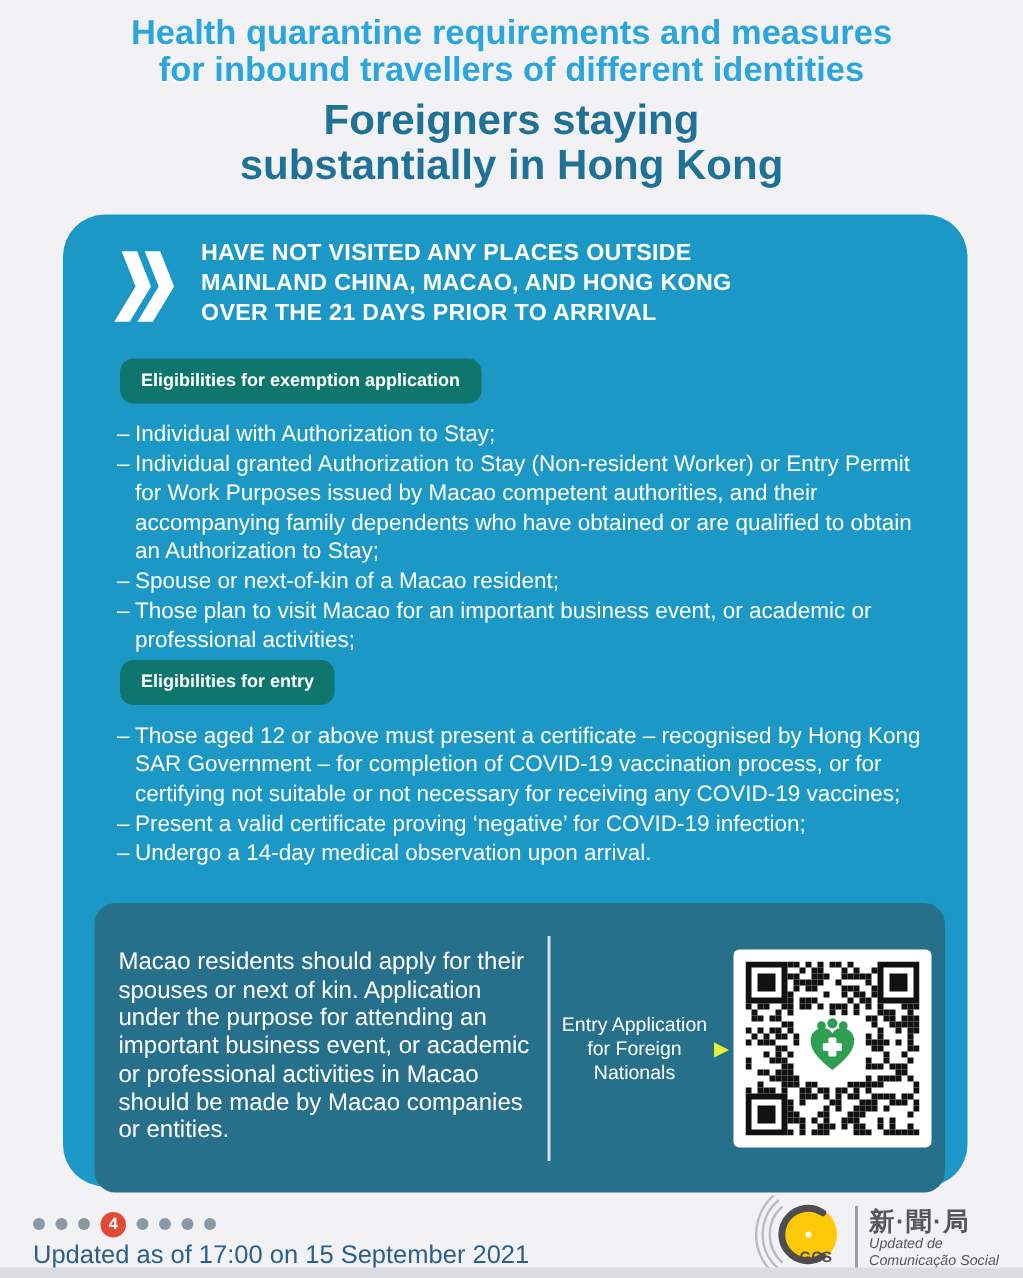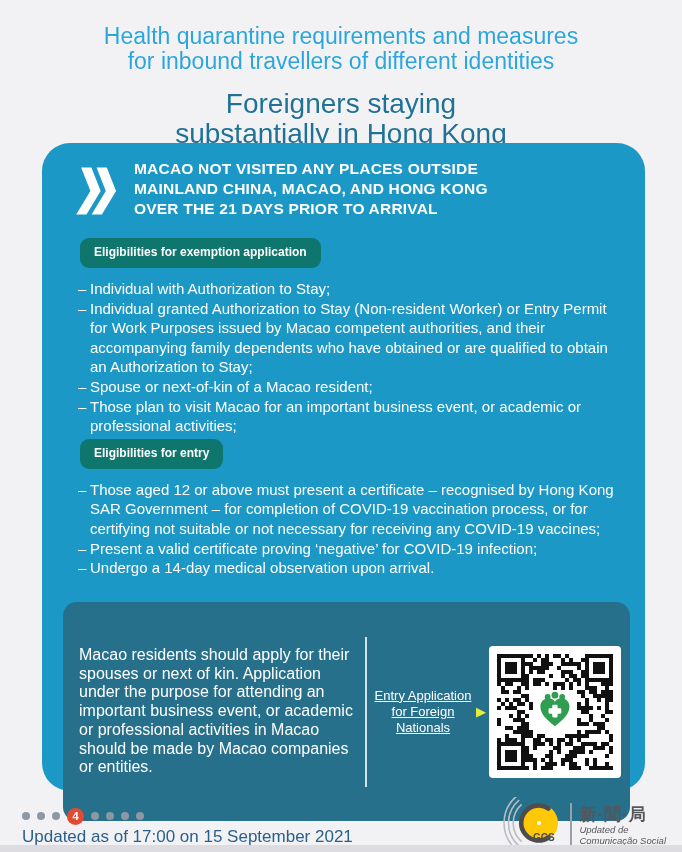--- a/index.html
+++ b/index.html
@@ -3,44 +3,44 @@
 <meta charset="utf-8">
 <style>
   html,body{margin:0;padding:0;background:#e8e8ea;}
   .page{
     position:relative;width:682px;height:852px;margin:0 auto;
     background:#F2F2F4;overflow:hidden;
     font-family:"Liberation Sans",sans-serif;
   }
   
   .header{position:absolute;top:9px;left:0;right:0;text-align:center;}
-  .title{margin:15px;color:#2BA5DB;font-weight:normal;font-size:23px;line-height:25px;
+  .title{margin:0;color:#2BA5DB;font-weight:bold;font-size:23px;line-height:25px;
          text-shadow:0 1px 0 rgba(255,255,255,.8);}
-  .subtitle{margin:6px 0 0;color:#1F7196;font-weight:normal;font-size:28px;line-height:30px;
+  .subtitle{margin:6px 0 0;color:#1F7196;font-weight:bold;font-size:28px;line-height:30px;
          text-shadow:0 1px 0 rgba(255,255,255,.8);}
   
   .card{position:absolute;left:42px;top:143px;width:603px;height:648px;
         background:#1B98C6;border-radius:28px;color:#fff;box-sizing:border-box;}
   .card-head{display:flex;gap:14px;align-items:flex-start;padding:16px 20px 0 34px;}
   .chevron-wrap{flex:0 0 auto;margin-top:1px;}
   .card-title{margin:0;font-size:15.5px;font-weight:bold;line-height:20px;letter-spacing:.2px;}
   .card-title span{display:block;}
   .badge{display:inline-block;margin:12px 0 0 38px;background:#0f766e;border-radius:9px;
          padding:5px 14px 6px;font-size:12px;font-weight:bold;line-height:19px;}
   .blist{list-style:none;margin:11px 22px 0 36px;padding:0;font-size:15px;line-height:19.6px;}
   .blist li{position:relative;padding-left:12px;}
   .blist li::before{content:"–";position:absolute;left:0;top:0;}
   
-  .notice{position:absolute;left:21px;top:459px;width:567px;height:219px;background:#27708C;
+  .notice{position:absolute;left:21px;top:459px;width:567px;height:193px;background:#27708C;
           border-radius:14px;display:flex;align-items:center;box-sizing:border-box;
           padding:10px 10px 10px 16px;}
   .notice-text{width:276px;margin:0;font-size:16px;line-height:18.8px;flex:0 0 auto;}
   .vdiv{width:2px;height:150px;background:rgba(255,255,255,.8);margin:0 6px 0 10px;flex:0 0 auto;}
   .qr-label{width:100px;text-align:center;font-size:13px;line-height:16px;flex:0 0 auto;}
-  .qr-label span{display:block;text-decoration:underline;}
+  .qr-label span{display:block;}
   .qr-arrow{color:#E8EF3A;font-size:13px;line-height:13px;margin:0 3px 0 3px;flex:0 0 auto;}
   .qr-box{width:132px;height:132px;background:#fff;border-radius:4px;box-sizing:border-box;
           padding:8px;flex:0 0 auto;}
   
   .dots{position:absolute;left:22px;top:807px;height:18px;display:flex;align-items:center;gap:7px;}
   .dot{width:8px;height:8px;border-radius:50%;background:#8C98A4;}
   .dot.current{width:17px;height:17px;background:#E14A33;color:#fff;font-size:11px;
                font-weight:bold;display:flex;align-items:center;justify-content:center;}
   .updated{position:absolute;left:22px;top:827px;font-size:17px;color:#2A5F8C;}
   .logo{position:absolute;right:16px;top:797px;display:flex;align-items:center;gap:7px;}
@@ -71,21 +71,21 @@
     <div class="card-head">
       <span class="chevron-wrap">
         <svg width="44" height="62" viewBox="0 0 60 64" aria-hidden="true">
           <g fill="#ffffff" transform="translate(7,0) skewX(-6)">
             <polygon points="0,0 14,0 30,32 14,64 0,64 16,32"></polygon>
             <polygon points="21,0 35,0 51,32 35,64 21,64 37,32"></polygon>
           </g>
         </svg>
       </span>
       <h3 class="card-title">
-        <span>MACAO NOT VISITED ANY PLACES OUTSIDE</span>
+        <span>HAVE NOT VISITED ANY PLACES OUTSIDE</span>
         <span>MAINLAND CHINA, MACAO, AND HONG KONG</span>
         <span>OVER THE 21 DAYS PRIOR TO ARRIVAL</span>
       </h3>
     </div>
 
     <div class="badge">Eligibilities for exemption application</div>
 
     <ul class="blist">
       <li>Individual with Authorization to Stay;</li>
       <li>Individual granted Authorization to Stay (Non-resident Worker) or Entry Permit for Work Purposes issued by Macao competent authorities, and their accompanying family dependents who have obtained or are qualified to obtain an Authorization to Stay;</li>

